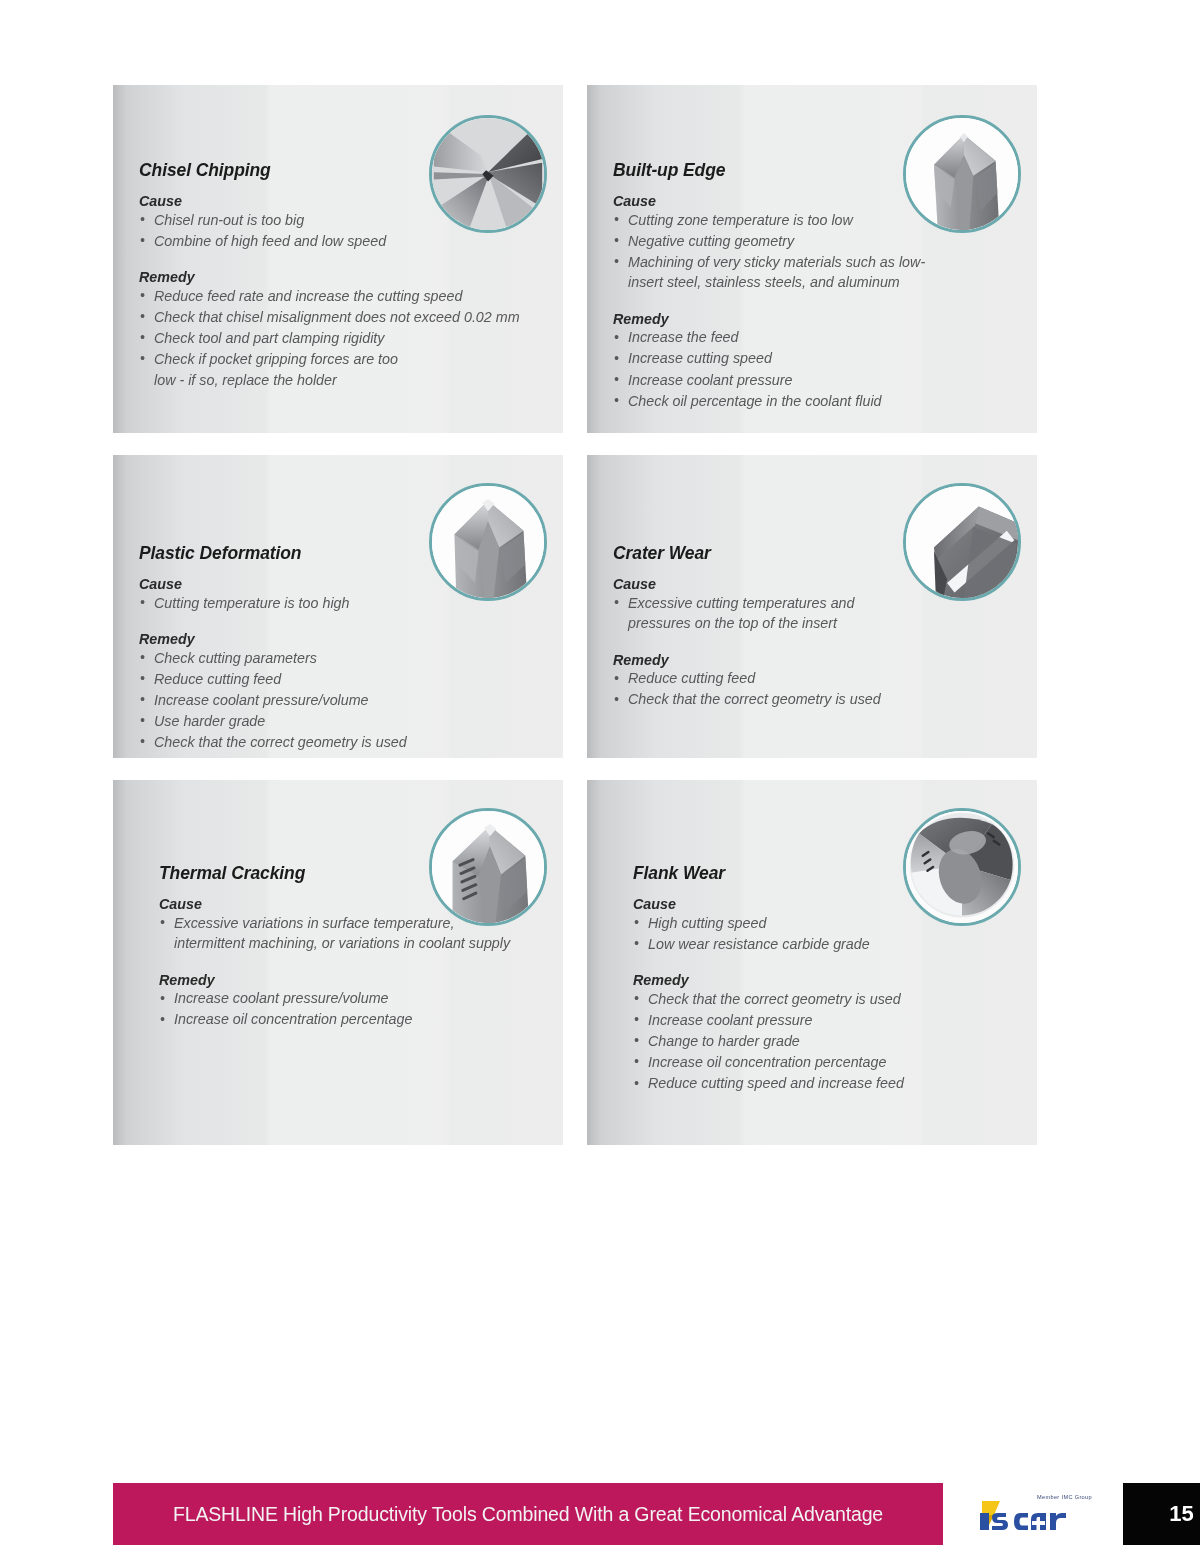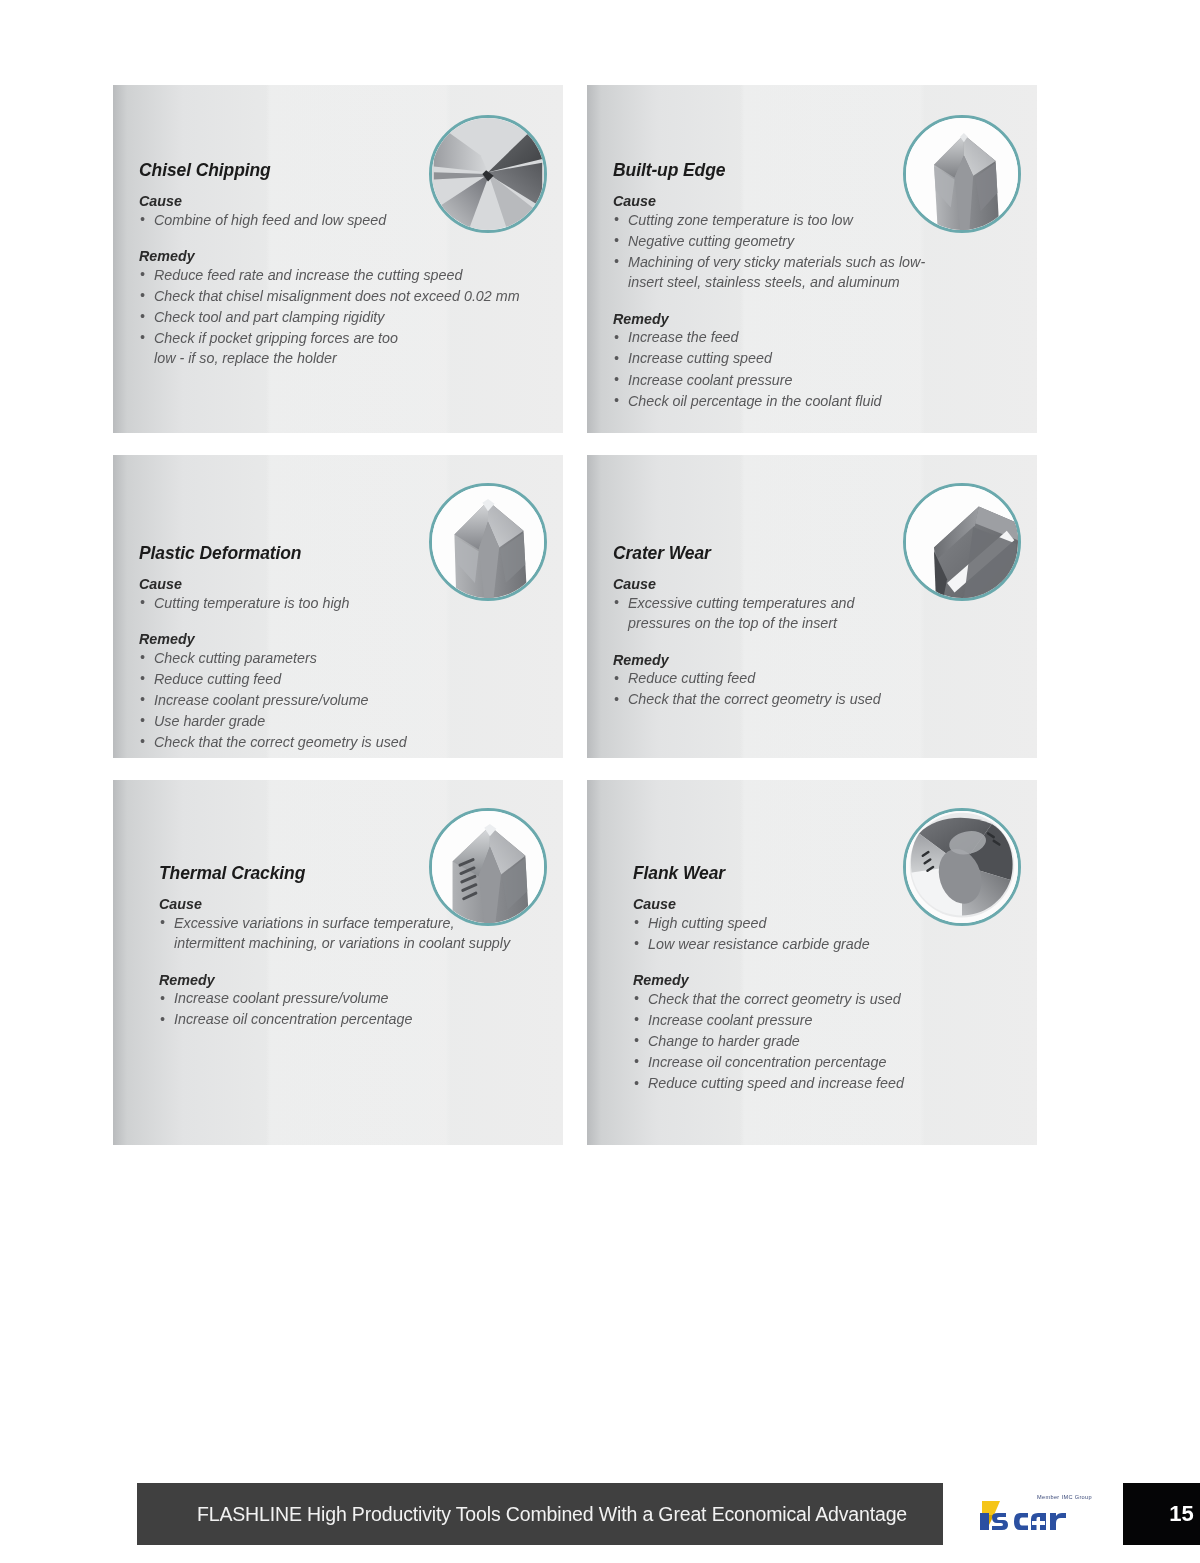--- a/index.html
+++ b/index.html
@@ -145,25 +145,24 @@
     width: 1000px;
     height: 62px;
   }
 
   .footer-bar {
     position: absolute;
     left: 0;
     top: 0;
     width: 830px;
     height: 62px;
-    background: #404040;
+    background: #be185d;
     display: flex;
     align-items: center;
     justify-content: center;
-    margin-left: 24px;
   }
 
   .footer-text {
     color: #f2f2f2;
     font-size: 19.5px;
     letter-spacing: -0.15px;
     white-space: nowrap;
   }
 
   .logo-box {
@@ -253,20 +252,21 @@
             <path d="M58,62 L6,96 L40,118 L60,64 Z" fill="url(#cc2)"></path>
             <path d="M62,64 L80,118 L118,104 L64,62 Z" fill="#b8babd"></path>
             <path d="M58,56 L66,62 L60,68 L54,60 Z" fill="#2c2e31"></path>
           </svg>
         </div>
         <div class="panel-inner">
           <div style="height:75px"></div>
           <div class="panel-title">Chisel Chipping</div>
           <div class="sec-label">Cause</div>
           <ul class="items">
+            <li><span>Chisel run-out is too big</span></li>
             <li><span>Combine of high feed and low speed</span></li>
           </ul>
           <div class="sec-label tight">Remedy</div>
           <ul class="items remedy-list">
             <li><span>Reduce feed rate and increase the cutting speed</span></li>
             <li><span>Check that chisel misalignment does not exceed 0.02 mm</span></li>
             <li><span>Check tool and part clamping rigidity</span></li>
             <li>
               <span>Check if pocket gripping forces are too</span>
               <span class="cont">low - if so, replace the holder</span>

